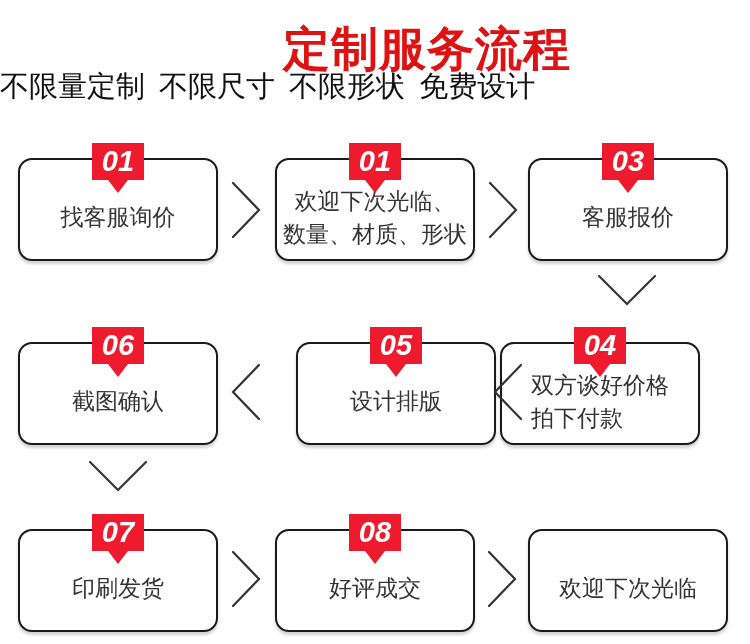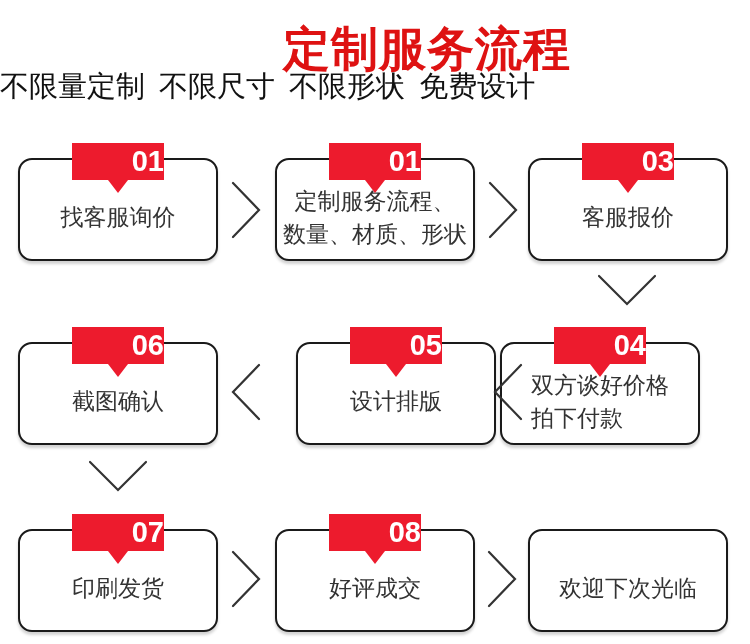--- a/index.html
+++ b/index.html
@@ -62,26 +62,27 @@
     color: var(--label-text, #333333);
     text-align: center;
     white-space: pre-line;
   }
   .step-label.align-left { text-align: left; }
   .badge {
     position: absolute;
     top: -17px;
     left: 50%;
     transform: translateX(-50%);
-    width: 92px;
+    width: 52px;
     height: 37px;
     background: var(--badge-red, #ED1B2D);
     display: flex;
     align-items: center;
-    justify-content: flex-end;
+    justify-content: center;
+    font-style: italic;
   }
   .badge::after {
     content: "";
     position: absolute;
     top: 100%;
     left: 50%;
     transform: translateX(-50%);
     width: 0; height: 0;
     border-left: 10px solid transparent;
     border-right: 10px solid transparent;
@@ -108,21 +109,21 @@
     <div class="badge">
       <span class="badge-number">01</span>
     </div>
     <div class="step-label">找客服询价</div>
   </div>
 
   <div class="step" style="left:275px; top:158px;">
     <div class="badge">
       <span class="badge-number">01</span>
     </div>
-    <div class="step-label">定制服务流程、
+    <div class="step-label">欢迎下次光临、
 数量、材质、形状</div>
   </div>
 
   <div class="step" style="left:528px; top:158px;">
     <div class="badge">
       <span class="badge-number">03</span>
     </div>
     <div class="step-label">客服报价</div>
   </div>
 

